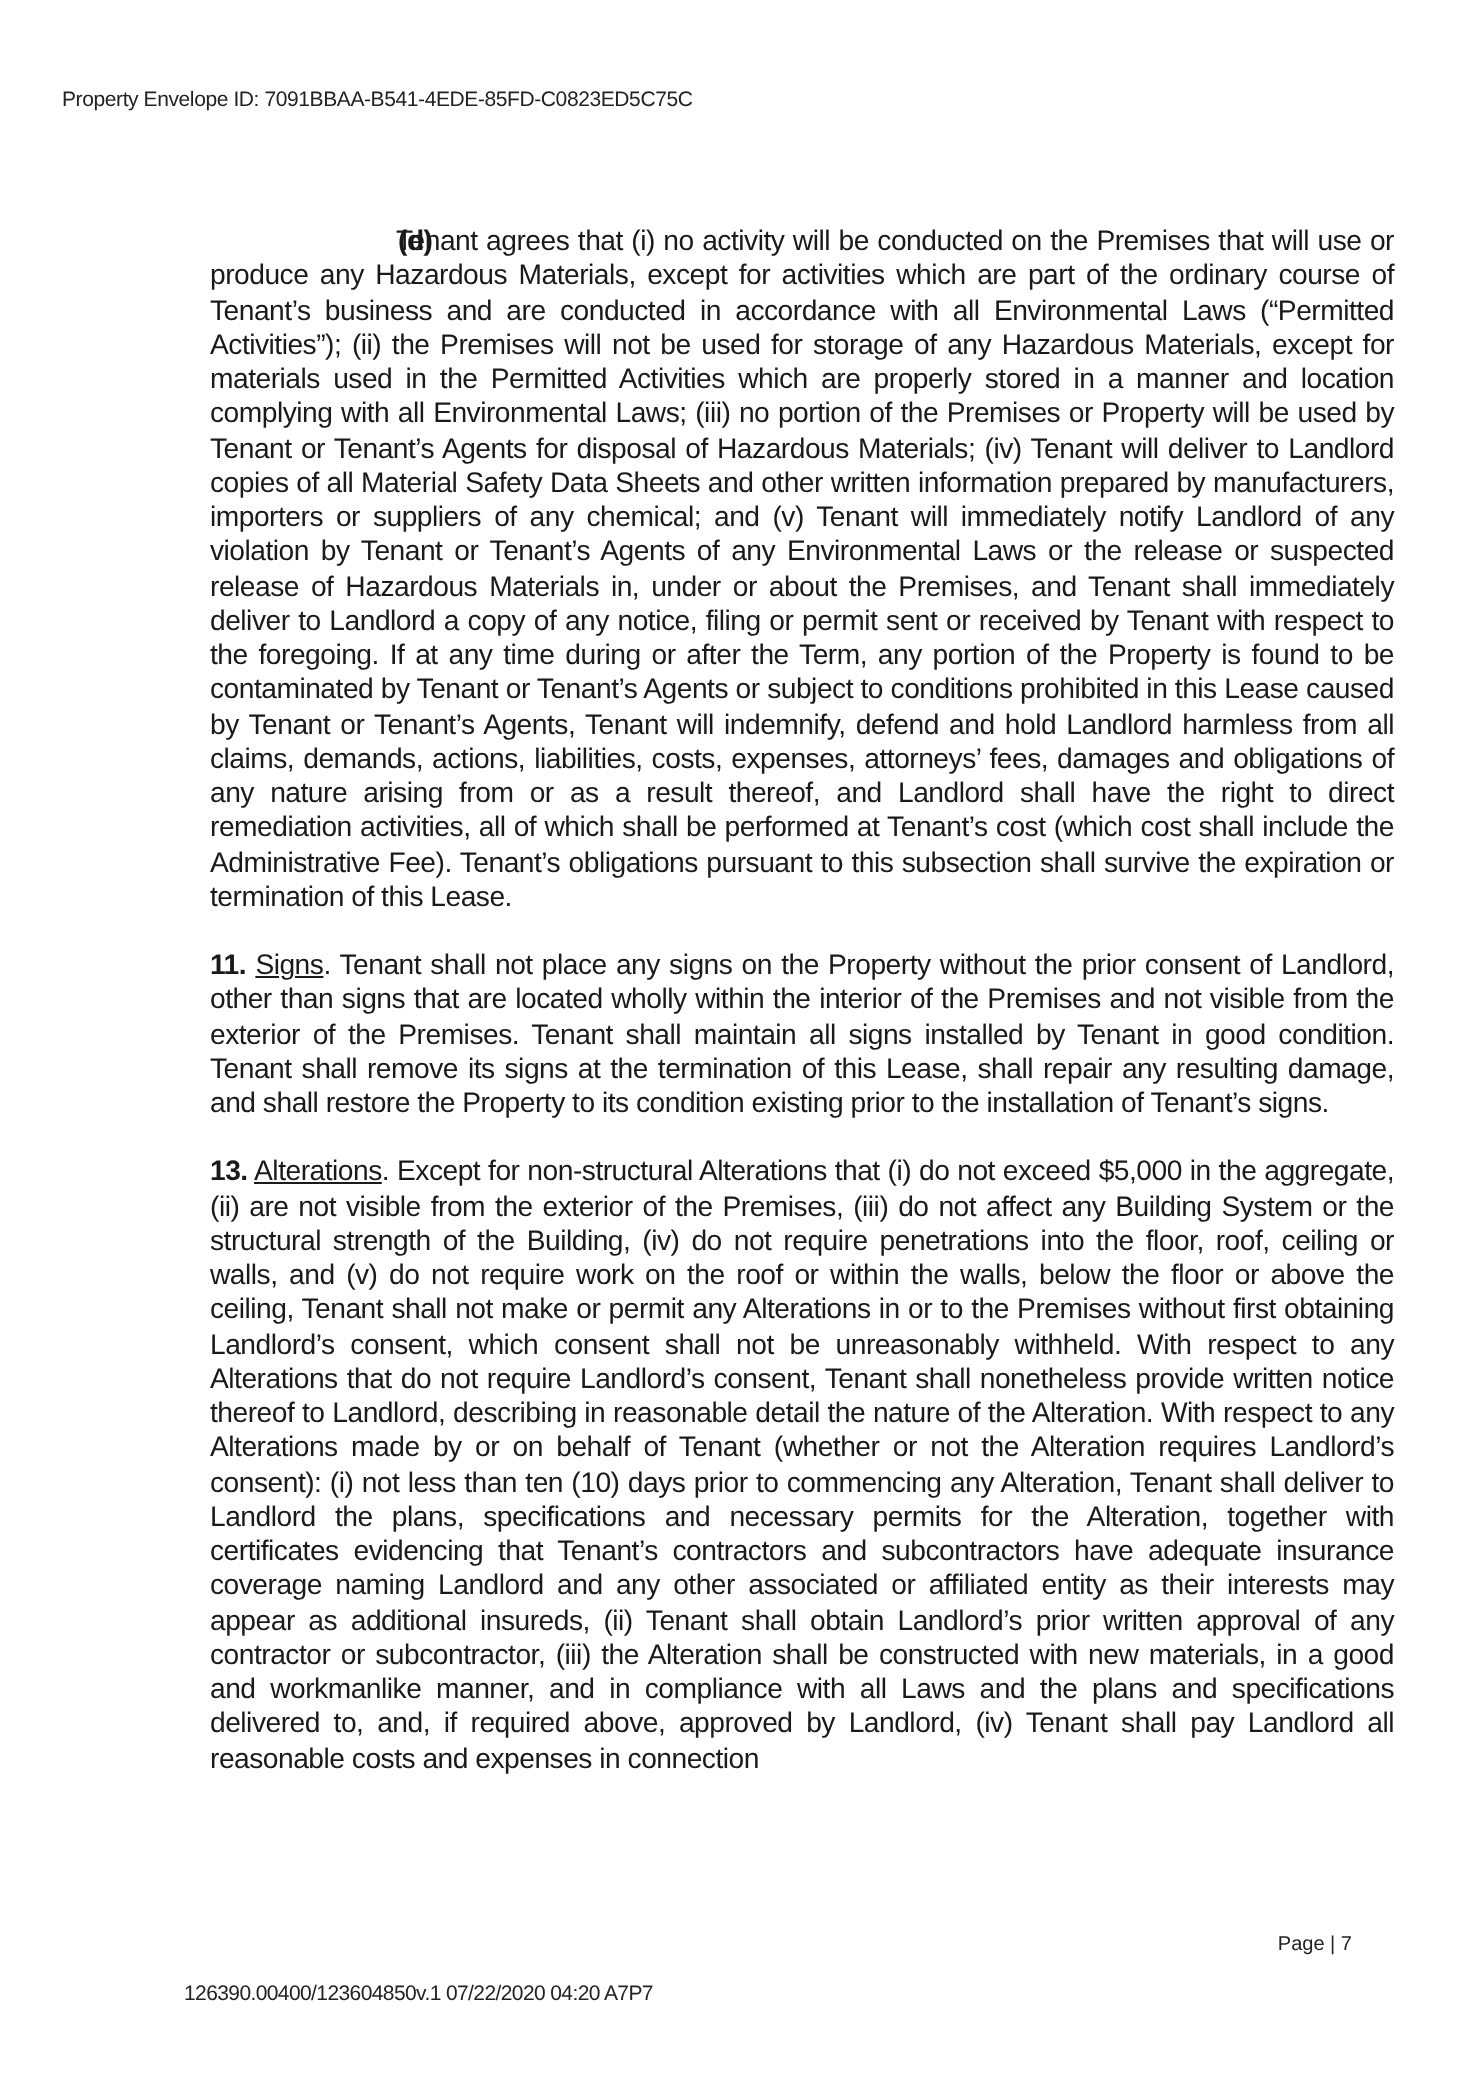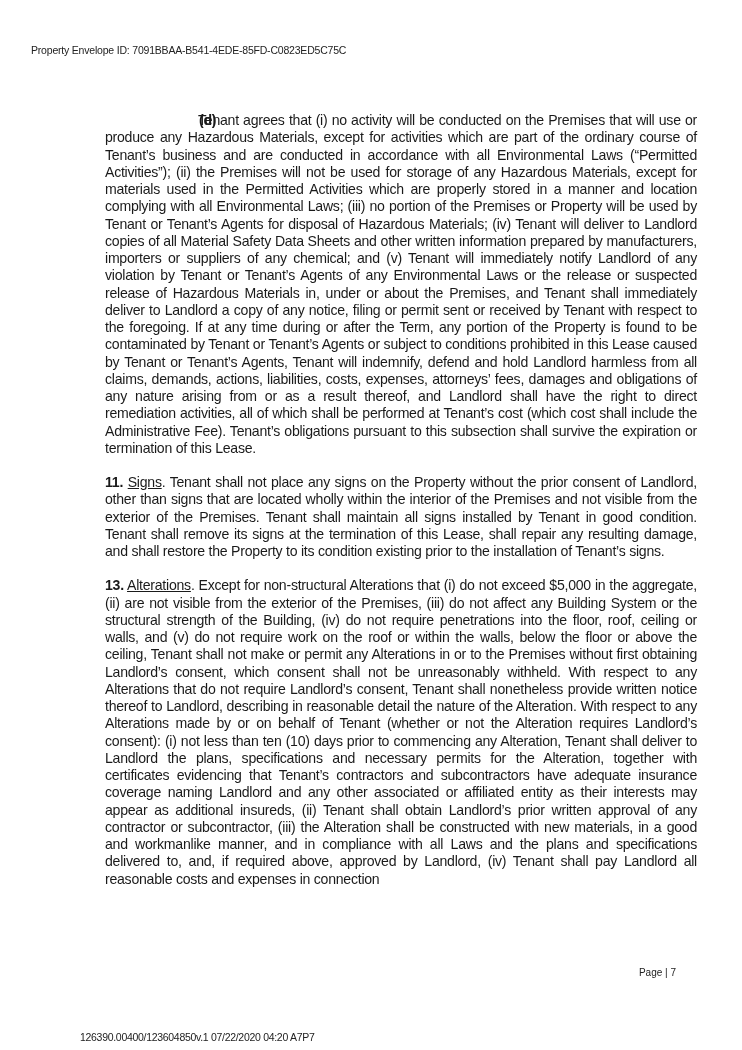--- a/index.html
+++ b/index.html
@@ -62,27 +62,26 @@
   .page-number {
     position: absolute;
     right: 66px;
     top: 967px;
     font-size: 10px;
     color: #222;
     white-space: nowrap;
   }
   .doc-footer {
     position: absolute;
-    left: 80px;
+    left: 92px;
     top: 991px;
     font-size: 10.5px;
     letter-spacing: -0.3px;
     color: #222;
     white-space: nowrap;
-    margin-top: 40px;
   }
 </style>
 </head>
 <body>
 
 <div class="envelope-id">Property Envelope ID: 7091BBAA-B541-4EDE-85FD-C0823ED5C75C</div>
 
 <div class="body-text">
   <p class="para-d">
     <span class="sub-label">(d)</span><span>Tenant agrees that (i) no activity will be conducted on the Premises that will use or produce any Hazardous Materials, except for activities which are part of the ordinary course of Tenant’s business and are conducted in accordance with all Environmental Laws (“Permitted Activities”); (ii) the Premises will not be used for storage of any Hazardous Materials, except for materials used in the Permitted Activities which are properly stored in a manner and location complying with all Environmental Laws; (iii) no portion of the Premises or Property will be used by Tenant or Tenant’s Agents for disposal of Hazardous Materials; (iv) Tenant will deliver to Landlord copies of all Material Safety Data Sheets and other written information prepared by manufacturers, importers or suppliers of any chemical; and (v) Tenant will immediately notify Landlord of any violation by Tenant or Tenant’s Agents of any Environmental Laws or the release or suspected release of Hazardous Materials in, under or about the Premises, and Tenant shall immediately deliver to Landlord a copy of any notice, filing or permit sent or received by Tenant with respect to the foregoing.  If at any time during or after the Term, any portion of the Property is found to be contaminated by Tenant or Tenant’s Agents or subject to conditions prohibited in this Lease caused by Tenant or Tenant’s Agents, Tenant will indemnify, defend and hold Landlord harmless from all claims, demands, actions, liabilities, costs, expenses, attorneys’ fees, damages and obligations of any nature arising from or as a result thereof, and Landlord shall have the right to direct remediation activities, all of which shall be performed at Tenant’s cost (which cost shall include the Administrative Fee).  Tenant’s obligations pursuant to this subsection shall survive the expiration or termination of this Lease.</span>

